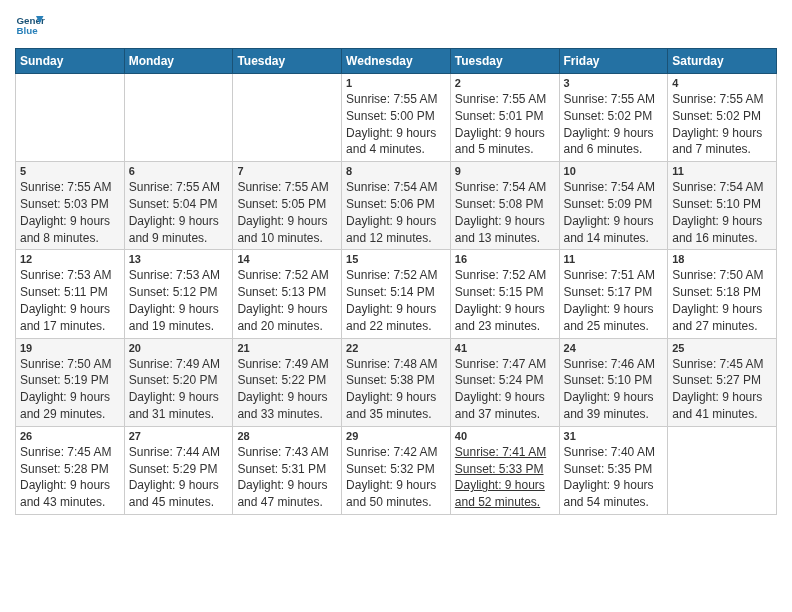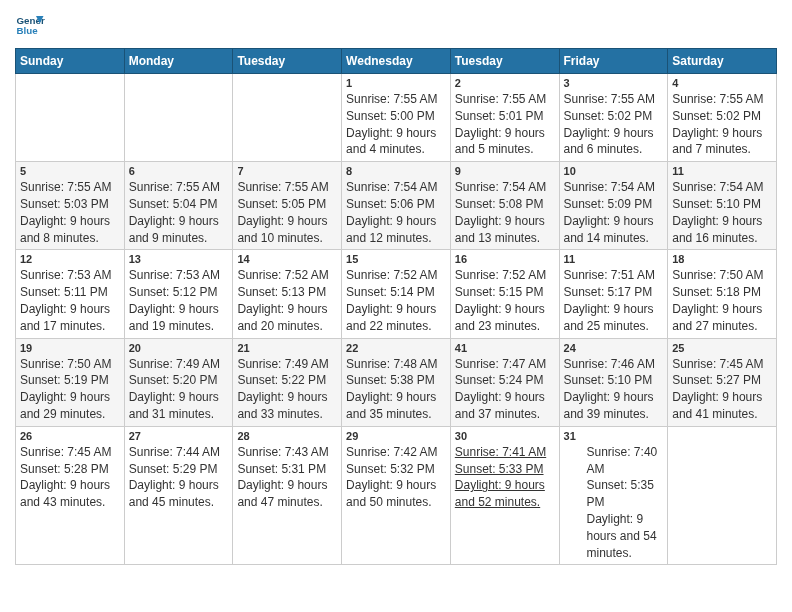--- a/index.html
+++ b/index.html
@@ -293,28 +293,28 @@
 Sunset: 5:31 PM
 Daylight: 9 hours and 47 minutes.</div>
           </td>
           <td>
             <div class="day-number">29</div>
             <div class="day-info" style="white-space: pre-line;">Sunrise: 7:42 AM
 Sunset: 5:32 PM
 Daylight: 9 hours and 50 minutes.</div>
           </td>
           <td>
-            <div class="day-number">30</div>
+            <div class="day-number">40</div>
             <div class="day-info" style="white-space: pre-line; text-decoration: underline;">Sunrise: 7:41 AM
 Sunset: 5:33 PM
 Daylight: 9 hours and 52 minutes.</div>
           </td>
           <td>
             <div class="day-number">31</div>
-            <div class="day-info" style="white-space: pre-line; margin-left: 23px;">Sunrise: 7:40 AM
+            <div class="day-info" style="white-space: pre-line;">Sunrise: 7:40 AM
 Sunset: 5:35 PM
 Daylight: 9 hours and 54 minutes.</div>
           </td>
           <td class="empty"></td>
         </tr>
       </tbody>
   </table>
 </div>
 
 </body></html>

